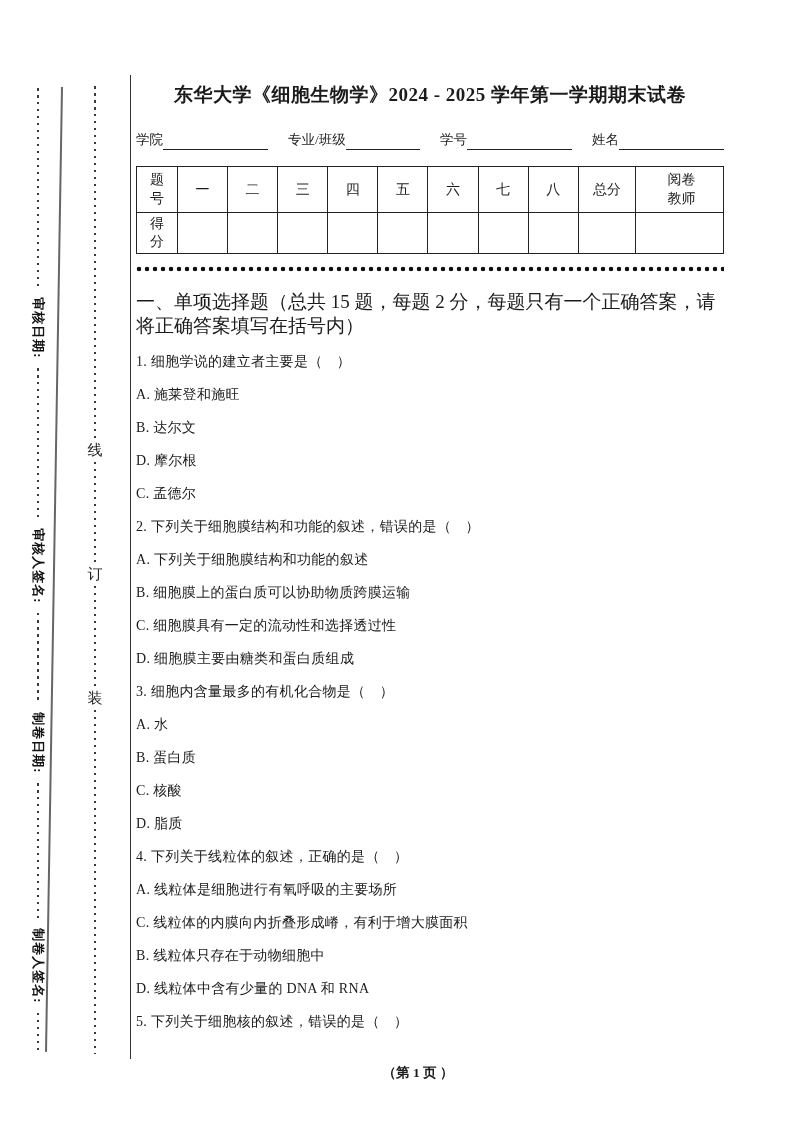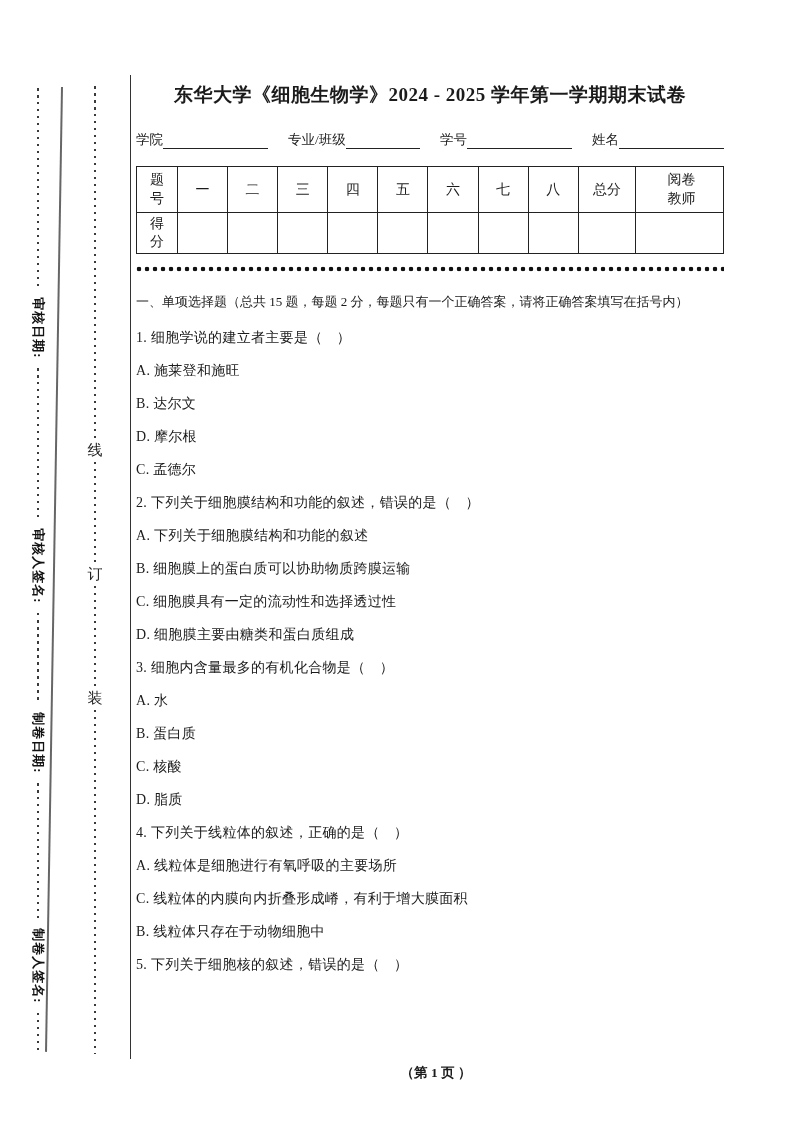--- a/index.html
+++ b/index.html
@@ -62,21 +62,21 @@
     font-weight: bold;
     letter-spacing: 0.5px;
     line-height: 26px;
   }
   .info-row {
     margin-top: 22px;
     display: flex; align-items: flex-end;
     font-size: 13.5px; line-height: 20px;
     gap: 0;
   }
-  .info-field { display: flex; flex: 1; }
+  .info-field { display: flex; align-items: flex-end; flex: 1; }
   .info-field + .info-field { margin-left: 20px; }
   .info-field .lbl { white-space: nowrap; }
   .info-field .blank {
     flex: 1; min-width: 60px; height: 19px;
     border-bottom: 1px solid #222;
   }
 
   table.score {
     margin-top: 16px;
     width: 100%;
@@ -98,34 +98,34 @@
   .dot-rule {
     margin-top: 12px;
     height: 6px;
     background-image: radial-gradient(circle at 3px 3px, #111 2px, transparent 2.6px);
     background-size: 8px 6px;
     background-repeat: repeat-x;
   }
 
   .section-heading {
     margin-top: 18px;
-    font-size: 13px;
+    font-size: 19px;
     line-height: 24px;
   }
 
   .questions { margin-top: 14px; }
   .line {
     font-size: 14px;
     line-height: 20px;
     margin-bottom: 13px;
     letter-spacing: 0.3px;
   }
 
   .footer {
-    position: absolute; left: 142px; top: 1064px; width: 588px;
+    position: absolute; left: 124px; top: 1064px; width: 588px;
     text-align: center;
     font-size: 13.5px;
     font-weight: bold;
   }
 </style>
 </head>
 <body>
 
 <div class="page">
 
@@ -251,20 +251,21 @@
       <div class="line">3.  细胞内含量最多的有机化合物是（　）</div>
       <div class="line">A.  水</div>
       <div class="line">B.  蛋白质</div>
       <div class="line">C.  核酸</div>
       <div class="line">D.  脂质</div>
 
       <div class="line">4.  下列关于线粒体的叙述，正确的是（　）</div>
       <div class="line">A.  线粒体是细胞进行有氧呼吸的主要场所</div>
       <div class="line">C.  线粒体的内膜向内折叠形成嵴，有利于增大膜面积</div>
       <div class="line">B.  线粒体只存在于动物细胞中</div>
+      <div class="line">D.  线粒体中含有少量的 DNA 和 RNA</div>
 
       <div class="line">5.  下列关于细胞核的叙述，错误的是（　）</div>
 
     </div>
   </div>
 
   <div class="footer">（第 1 页 ）</div>
 
 </div>
 

